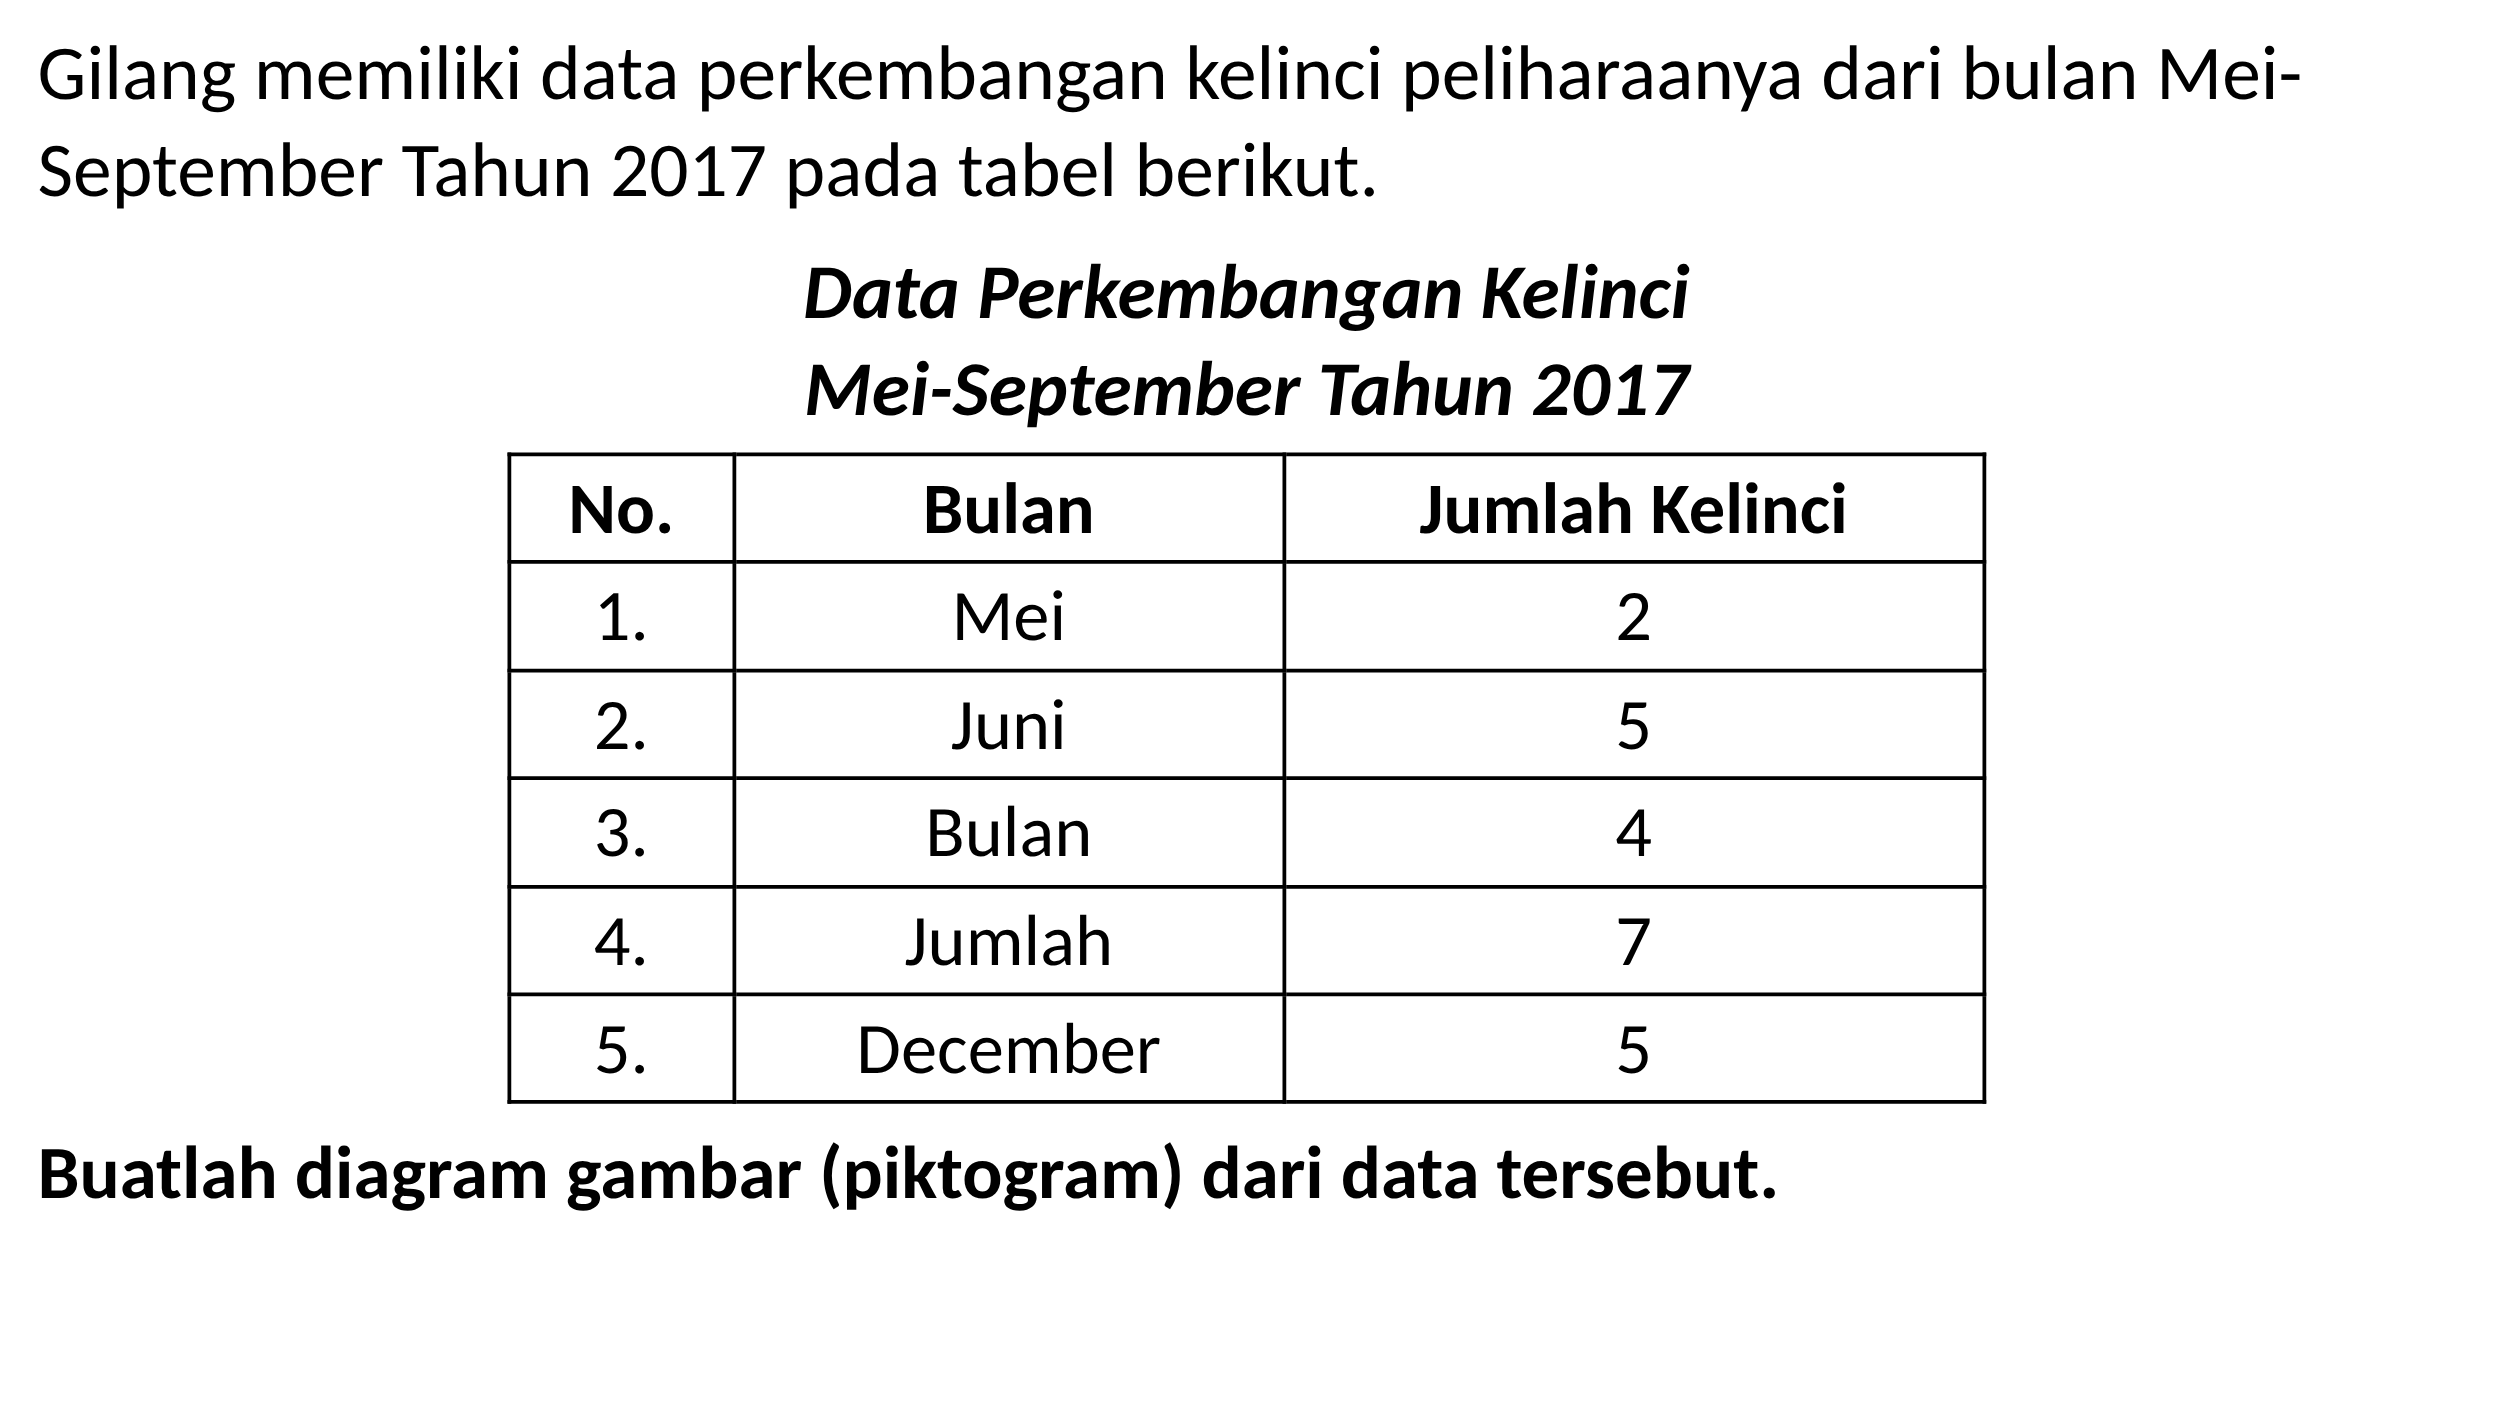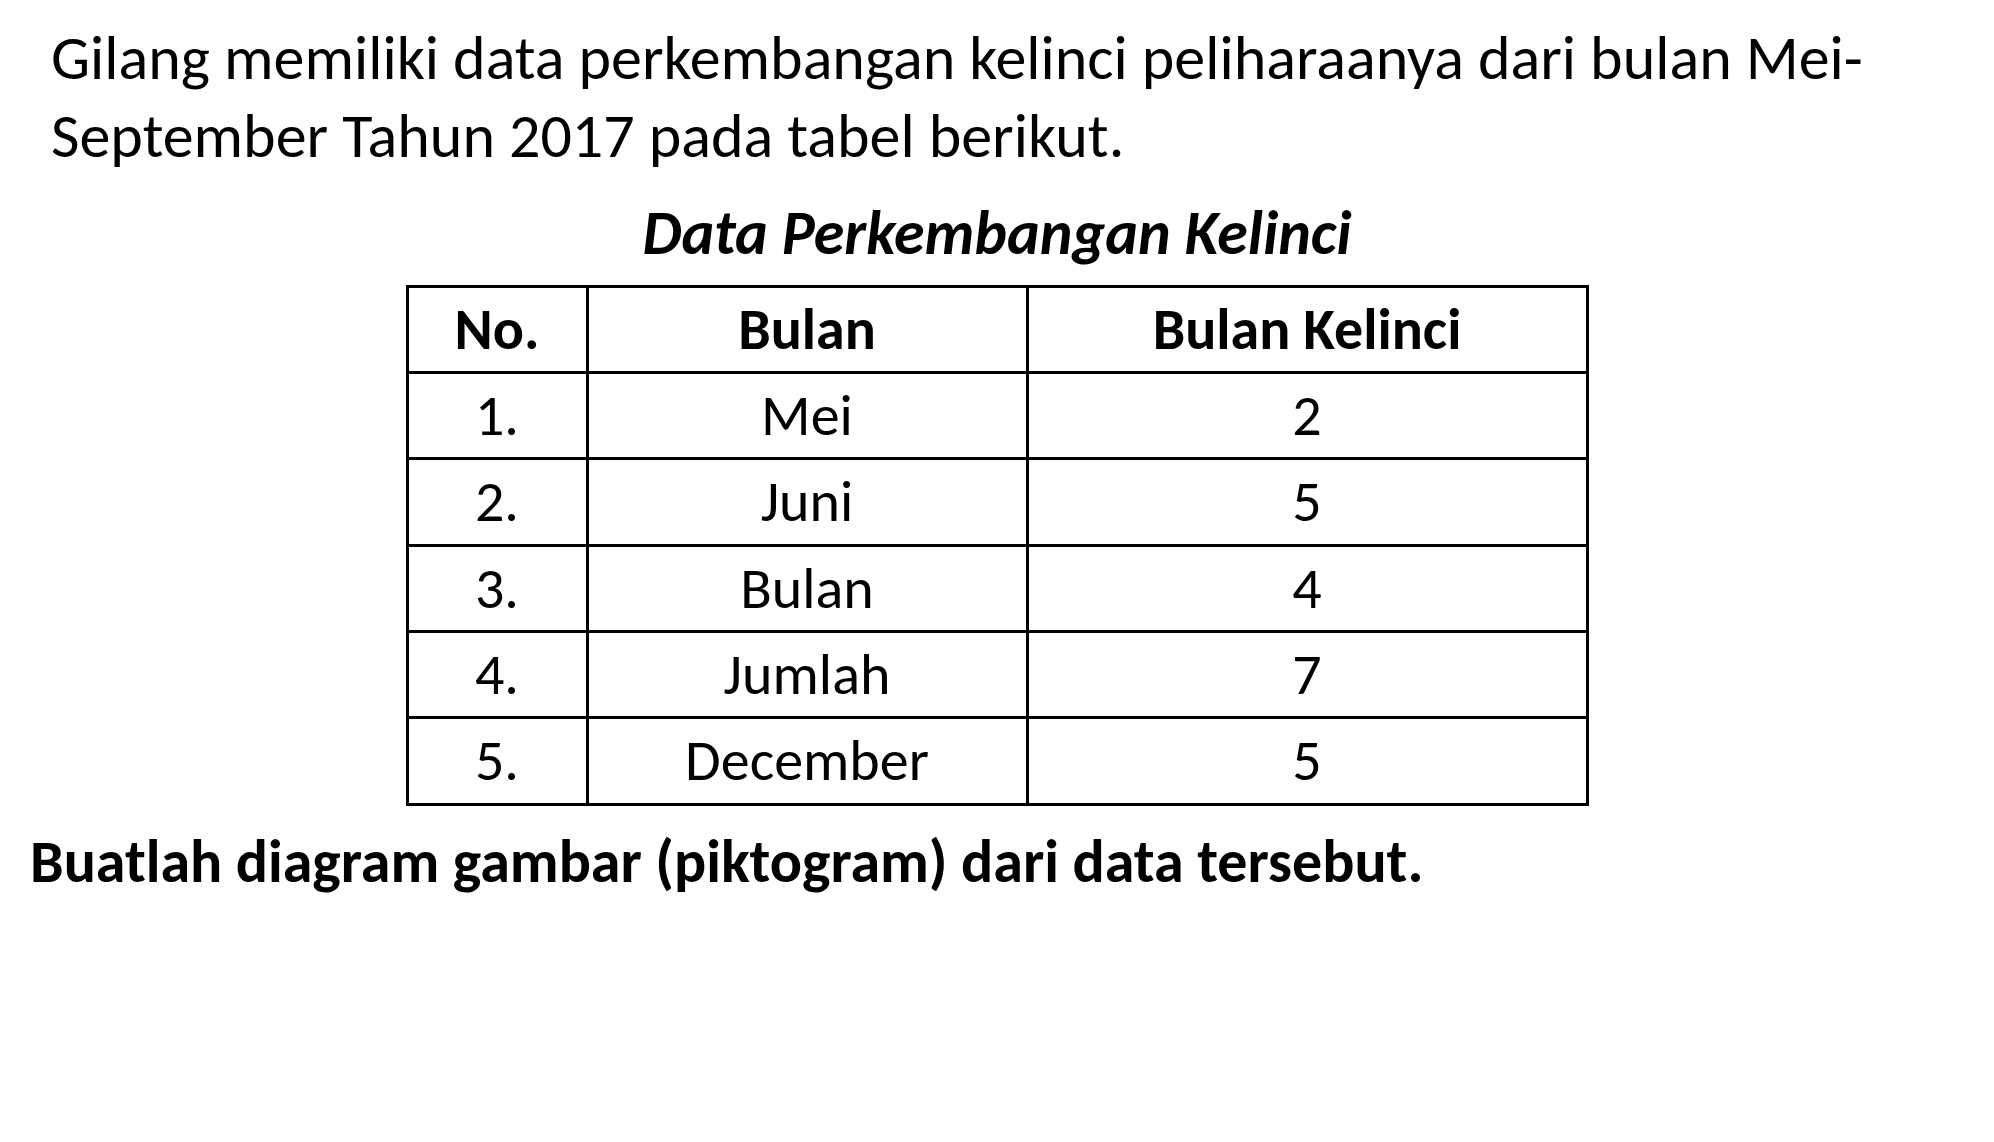--- a/index.html
+++ b/index.html
@@ -13,21 +13,20 @@
       padding: 20px 30px;
       width: 1994px;
       height: 1142px;
       color: #000000;
     }
     .intro-text {
       font-size: 62px;
       line-height: 1.25;
       margin-bottom: 20px;
       font-weight: 400;
-      margin-left: 21px;
     }
     .title-block {
       text-align: center;
       font-weight: 700;
       font-size: 62px;
       line-height: 1.25;
       margin-bottom: 12px;
       font-style: italic;
     }
     .table-wrapper {
@@ -71,29 +70,30 @@
       font-weight: 700;
     }
   </style>
 </head>
 <body>
 
 <p class="intro-text">Gilang memiliki data perkembangan kelinci peliharaanya dari bulan Mei-September Tahun 2017 pada tabel berikut.</p>
 
 <div class="title-block">
   <div>Data Perkembangan Kelinci</div>
+  <div>Mei-September Tahun 2017</div>
 </div>
 
 <div class="table-wrapper">
   <table>
     <thead>
       <tr>
         <th class="col-no">No.</th>
         <th class="col-bulan">Bulan</th>
-        <th class="col-jumlah grainy">Bulan Kelinci</th>
+        <th class="col-jumlah grainy">Jumlah Kelinci</th>
       </tr>
     </thead>
     <tbody>
       <tr>
         <td>1.</td>
         <td>Mei</td>
         <td>2</td>
       </tr>
       <tr>
         <td>2.</td>

